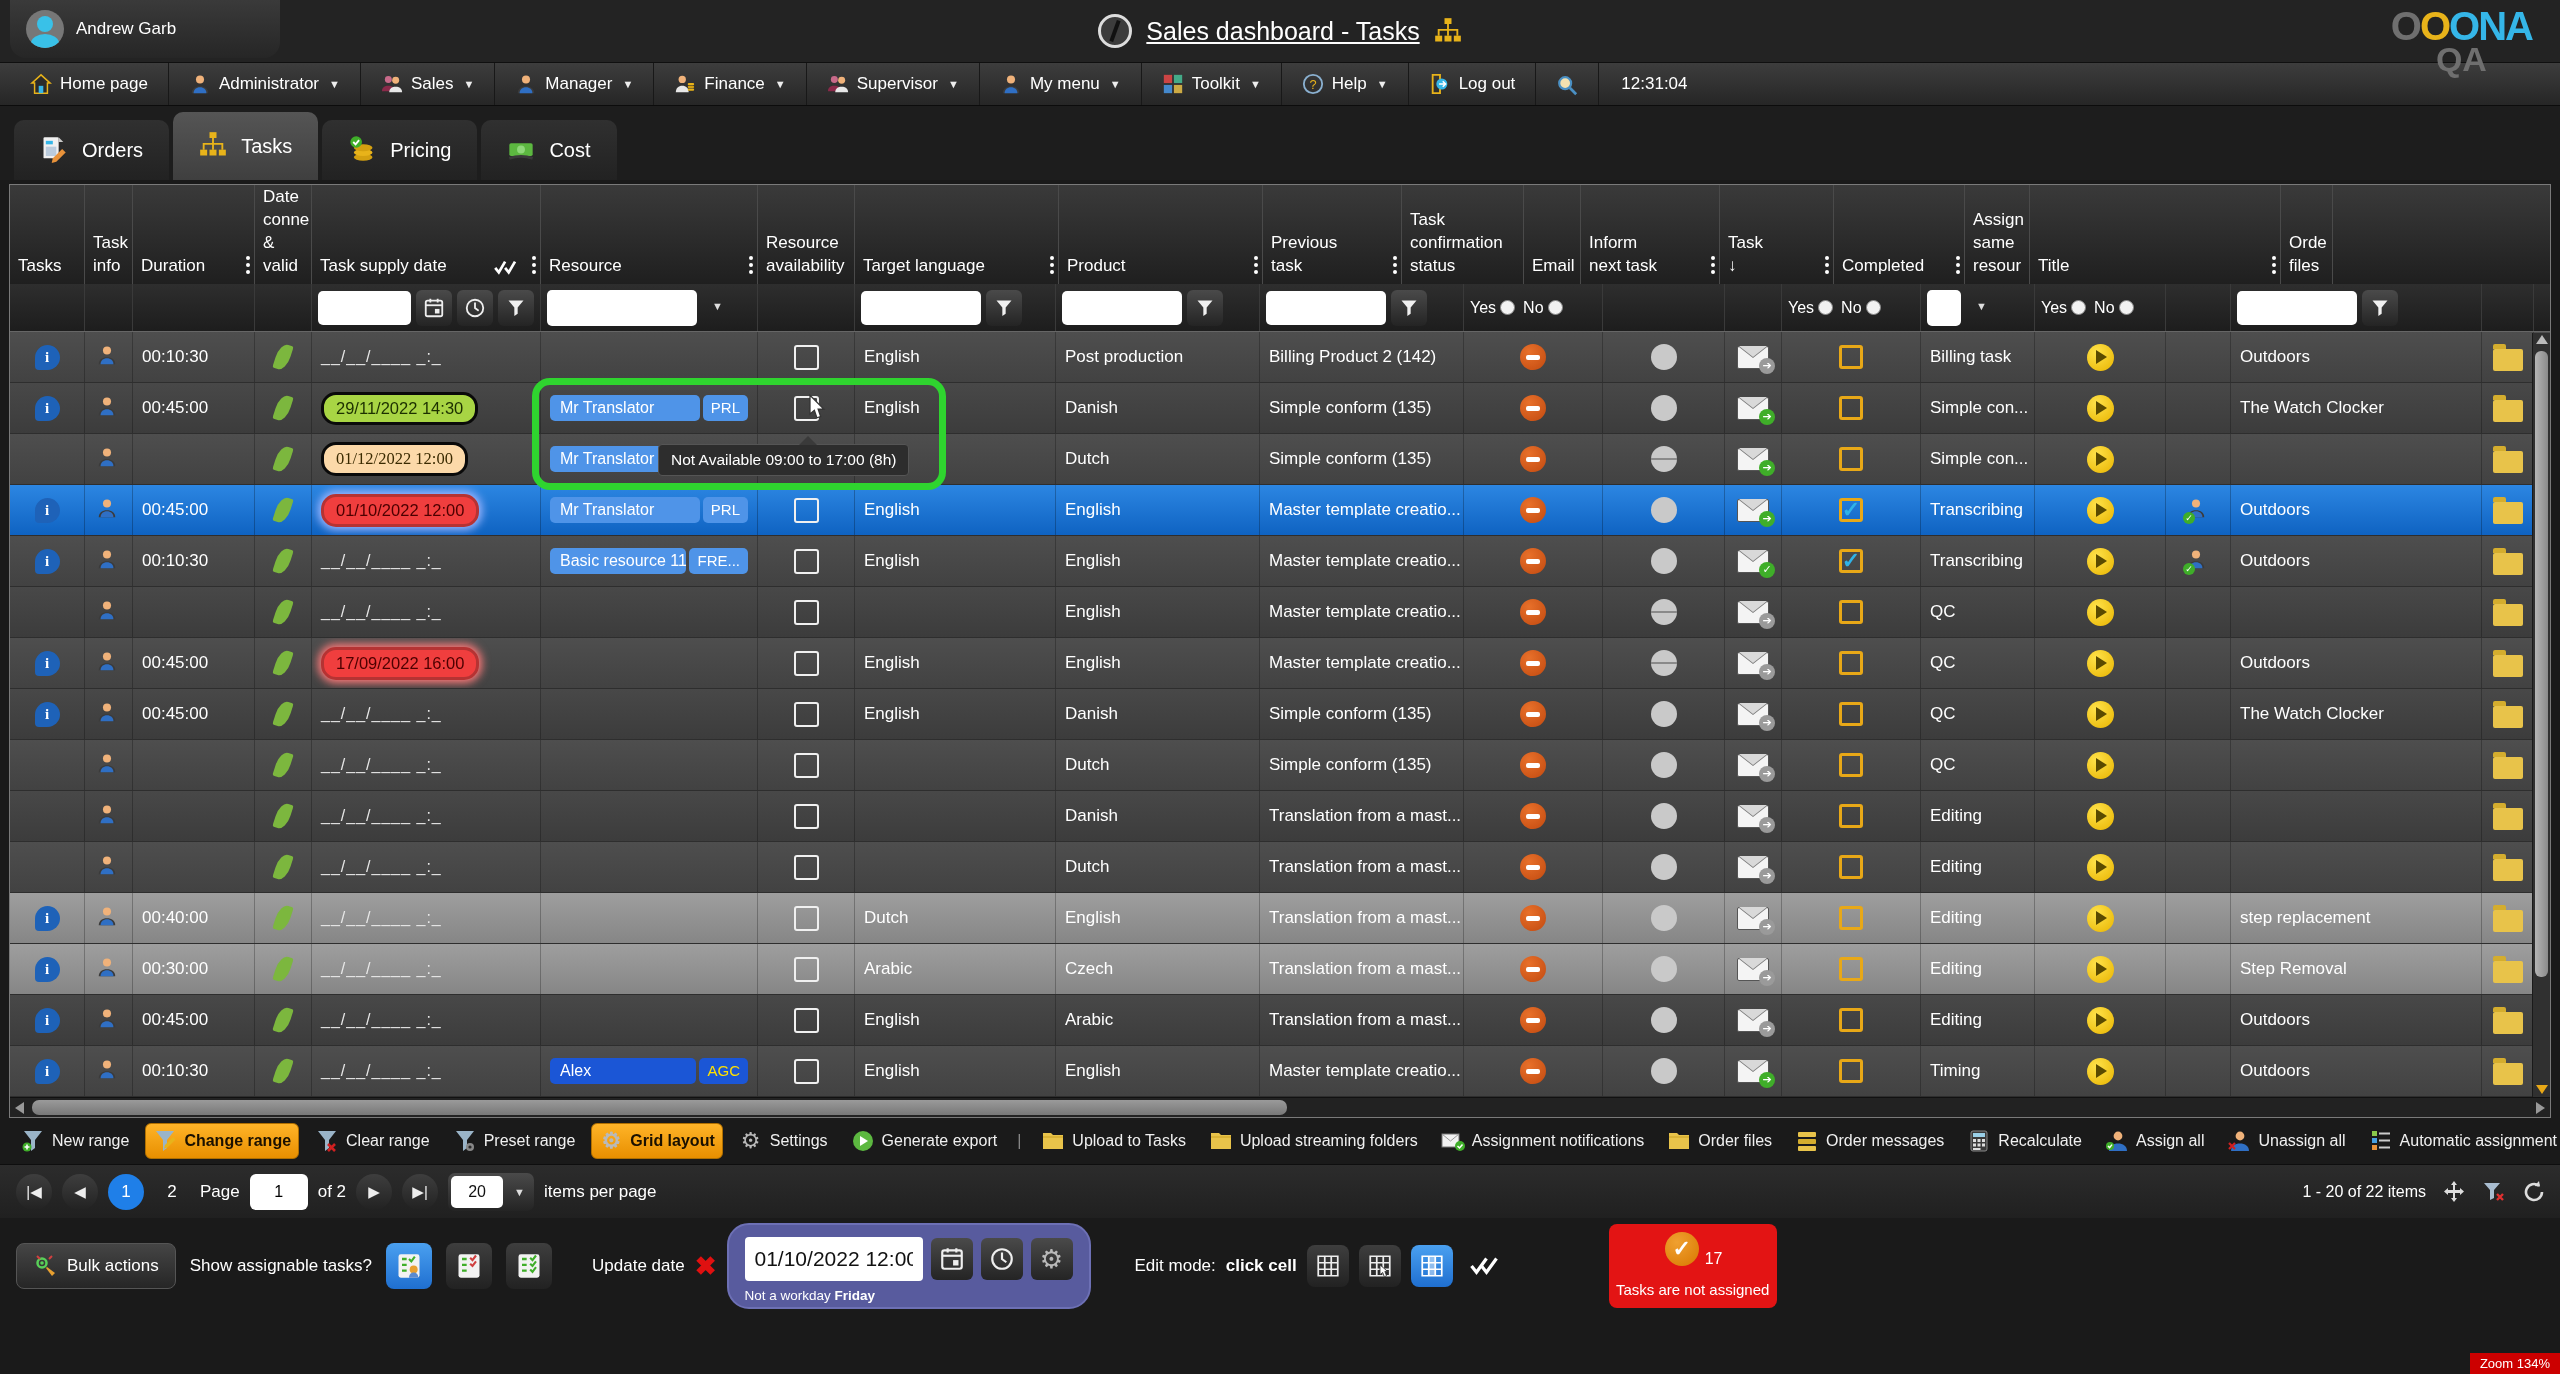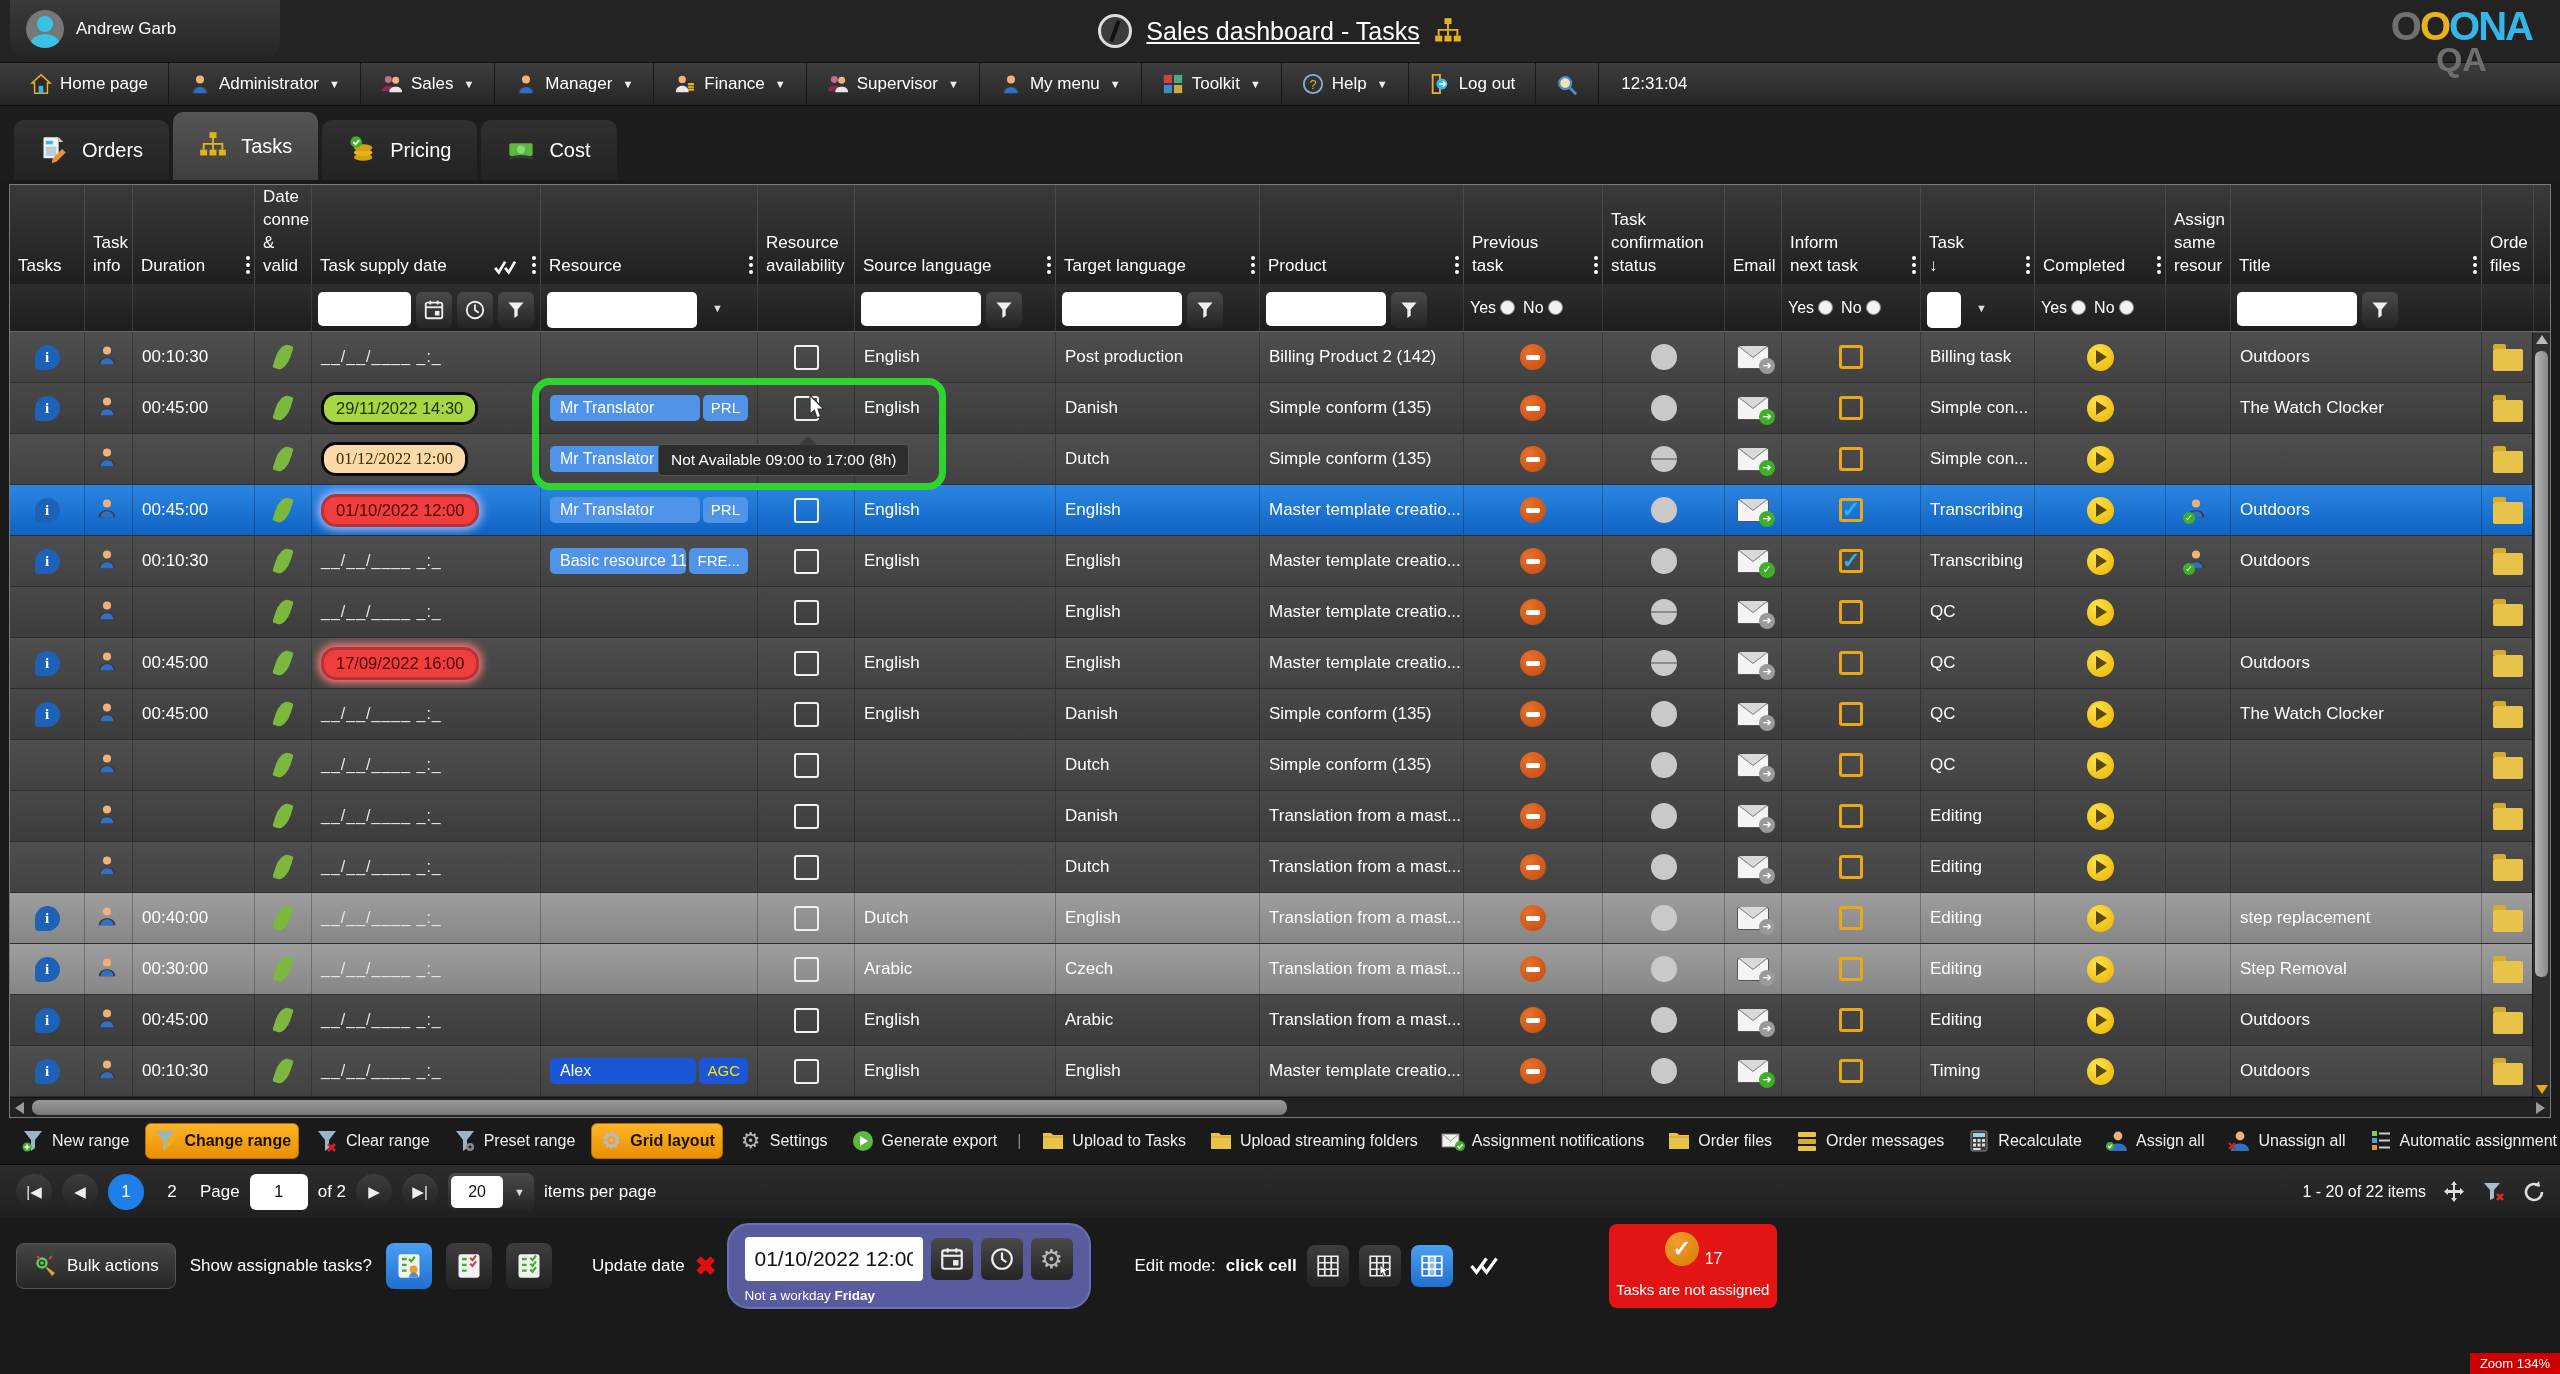--- a/index.html
+++ b/index.html
@@ -45,21 +45,21 @@
   .grid-outer { position:relative; margin:4px 9px 0 9px; width:2542px; border:1px solid #7a7a7a; background:#2b2b2b; }
   .ghead, .gfilter, .grow { display:flex; }
   .ghead { height:99px; background:linear-gradient(#3a3a3a,#1f1f1f); }
   .gfilter { height:48px; background:linear-gradient(#2e2e2e,#1d1d1d); border-bottom:1px solid #666; }
   .hcell { display:flex; flex-direction:column; justify-content:flex-end; padding:6px 8px; font-size:17px;
     border-right:1px solid #4a4a4a; position:relative; overflow:hidden; }
   .hcell .hlines { line-height:1.35; }
   .hmenu { position:absolute; right:4px; bottom:10px; display:flex; flex-direction:column; gap:3px; cursor:pointer; }
   .hmenu i { width:4px; height:4px; border-radius:50%; background:#fff; }
   .hextra { position:absolute; right:22px; bottom:8px; font-size:19px; }
-  .fcell { display:flex; padding:8px 6px; gap:5px; border-right:1px solid #3a3a3a; overflow:hidden; }
+  .fcell { display:flex; align-items:center; padding:8px 6px; gap:5px; border-right:1px solid #3a3a3a; overflow:hidden; }
   .f-input { height:34px; border-radius:5px; border:none; background:#fff; flex:1; min-width:30px; max-width:120px; padding:0 6px; font-size:15px; }
   .f-btn { width:36px; height:36px; border-radius:6px; background:linear-gradient(#4a4a4a,#242424);
     display:flex; align-items:center; justify-content:center; cursor:pointer; flex:none; }
   .f-select { height:36px; border-radius:5px; background:#fff; flex:1; max-width:150px; position:relative; cursor:pointer; }
   .f-select:after { content:"▼"; position:absolute; right:-26px; top:10px; font-size:11px; color:#ddd; }
   .f-select.small { max-width:34px; }
   .yesno { display:flex; align-items:center; font-size:16px; gap:2px; white-space:nowrap; }
   .radio { width:15px; height:15px; border-radius:50%; background:#f2f2f2; border:1px solid #888; margin:0 6px 0 2px; cursor:pointer; }
 
   .grows { position:relative; background:#333; }
@@ -426,30 +426,20 @@
             <i></i>
             <i></i>
             <i></i>
           </span>
         </div>
         <div class="hcell" style="width: 97px; flex: 0 0 auto;">
           <div class="hlines">
             <div>Resource</div>
             <div>availability</div>
           </div>
-        </div>
-        <div class="hcell" style="width: 201px; flex: 0 0 auto;">
-          <div class="hlines">
-            <div>Source language</div>
-          </div>
-          <span class="hmenu">
-            <i></i>
-            <i></i>
-            <i></i>
-          </span>
         </div>
         <div class="hcell" style="width: 204px; flex: 0 0 auto;">
           <div class="hlines">
             <div>Target language</div>
           </div>
           <span class="hmenu">
             <i></i>
             <i></i>
             <i></i>
           </span>

